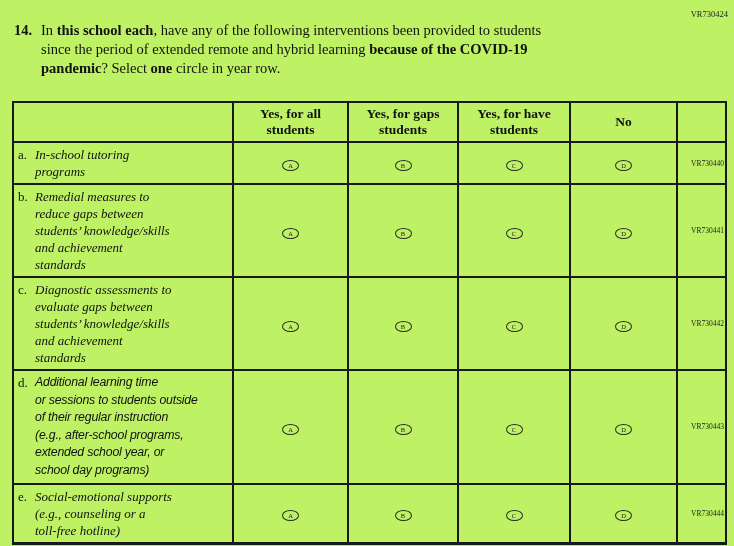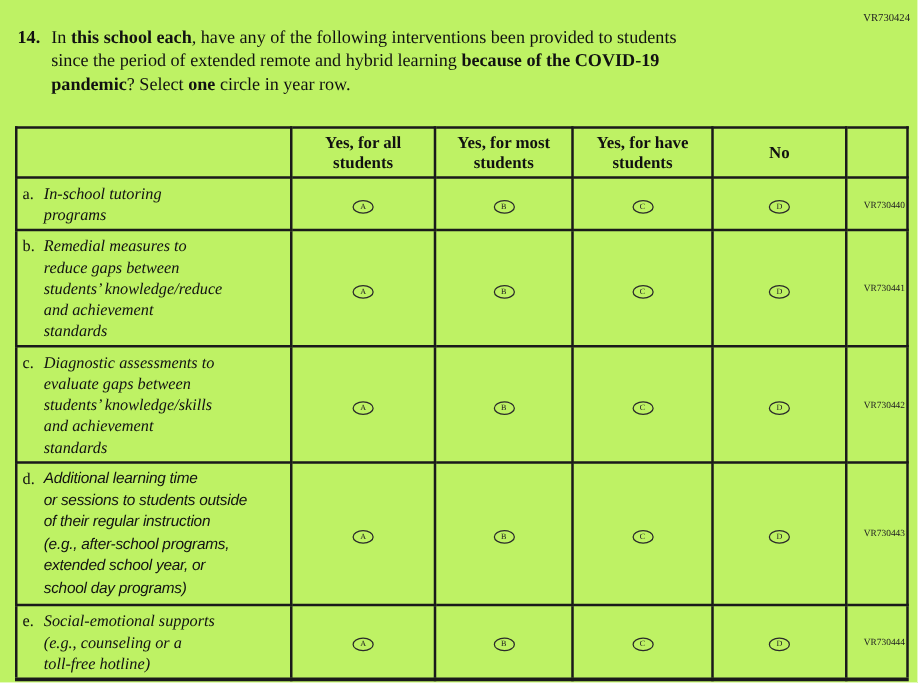--- a/index.html
+++ b/index.html
@@ -138,21 +138,21 @@
       <col style="width:110px">
       <col style="width:112px">
       <col style="width:107px">
       <col style="width:49px">
     </colgroup>
     <thead>
       <tr>
         <th></th>
         <th>Yes, for all
 students</th>
-        <th>Yes, for most
+        <th>Yes, for gaps
 students</th>
         <th>Yes, for have
 students</th>
         <th>No</th>
         <th></th>
       </tr>
     </thead>
     <tbody>
         <tr>
           <td class="item-cell">
@@ -167,21 +167,21 @@
           <td class="opt-cell"><span class="circle">C</span></td>
           <td class="opt-cell"><span class="circle">D</span></td>
           <td class="code-cell">VR730440</td>
         </tr>
         <tr>
           <td class="item-cell">
             <div class="item-inner">
               <span class="row-letter">b.</span>
               <span class="row-text">Remedial measures to
 reduce gaps between
-students’ knowledge/reduce
+students’ knowledge/skills
 and achievement
 standards</span>
             </div>
           </td>
           <td class="opt-cell"><span class="circle">A</span></td>
           <td class="opt-cell"><span class="circle">B</span></td>
           <td class="opt-cell"><span class="circle">C</span></td>
           <td class="opt-cell"><span class="circle">D</span></td>
           <td class="code-cell">VR730441</td>
         </tr>

